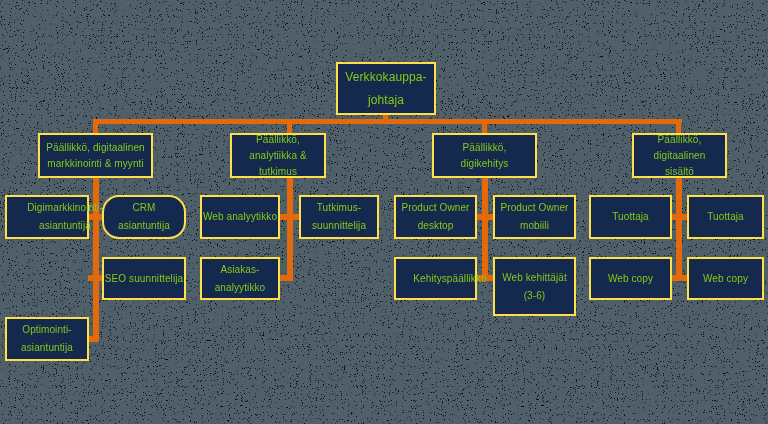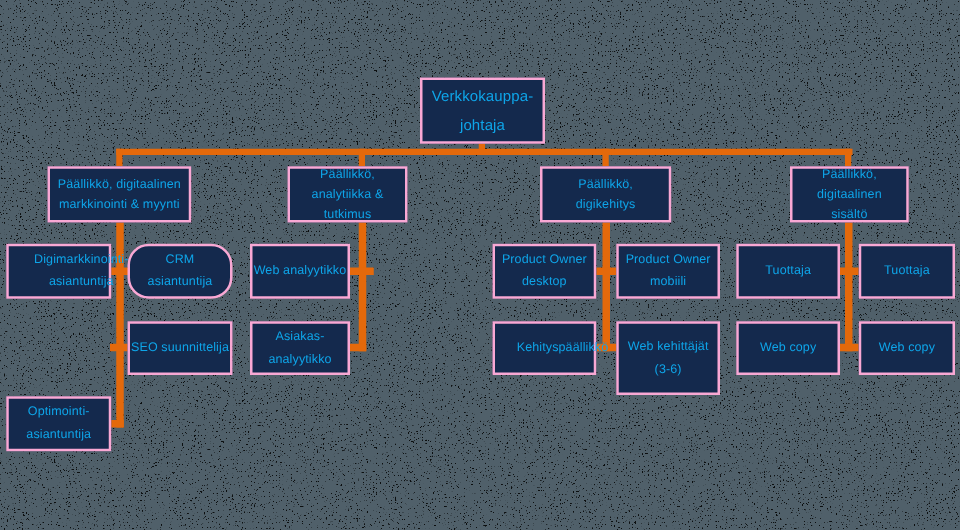--- a/index.html
+++ b/index.html
@@ -2,21 +2,21 @@
 <html><head>
 <meta charset="utf-8">
 <style>
   html,body{margin:0;padding:0;}
   body{font-family:"Liberation Sans",sans-serif;}
   #stage{position:relative;width:768px;height:424px;overflow:hidden;background:#50606a;}
   #bgnoise{position:absolute;left:0;top:0;z-index:0;}
   .conn{position:absolute;background:#e4690b;z-index:1;}
   .box{
     position:absolute;z-index:2;box-sizing:border-box;
-    background:#14294d;border:2px solid #f9a8d4;color:#0ea5e9;
+    background:#14294d;border:2px solid #fde047;color:#84cc16;
     display:flex;align-items:center;justify-content:center;
     text-align:center;white-space:pre-line;
     font-size:10px;line-height:1.8;letter-spacing:0.1px;
   }
   .box.header{font-size:10px;line-height:1.6;padding:0 6px;}
   .box.root{font-size:12px;line-height:1.85;}
 </style>
 </head>
 <body>
 
@@ -69,20 +69,22 @@
 
   <div class="box" style="left:5px;top:195px;width:84px;height:44px;padding-left:36px;">Digimarkkinointi-
 asiantuntija</div>
   <div class="box" style="left:102px;top:195px;width:84px;height:44px;border-radius:17px;">CRM
 asiantuntija</div>
   <div class="box" style="left:102px;top:257px;width:84px;height:43px;">SEO suunnittelija</div>
   <div class="box" style="left:5px;top:317px;width:84px;height:44px;">Optimointi-
 asiantuntija</div>
 
   <div class="box" style="left:200px;top:195px;width:80px;height:44px;">Web analyytikko</div>
+  <div class="box" style="left:299px;top:195px;width:80px;height:44px;">Tutkimus-
+suunnittelija</div>
   <div class="box" style="left:200px;top:257px;width:80px;height:43px;">Asiakas-
 analyytikko</div>
 
   <div class="box" style="left:394px;top:195px;width:83px;height:44px;">Product Owner
 desktop</div>
   <div class="box" style="left:493px;top:195px;width:83px;height:44px;">Product Owner
 mobiili</div>
   <div class="box" style="left:394px;top:257px;width:83px;height:43px;padding-left:29px;">Kehityspäällikkö</div>
   <div class="box" style="left:493px;top:257px;width:83px;height:59px;">Web kehittäjät
 (3-6)</div>

